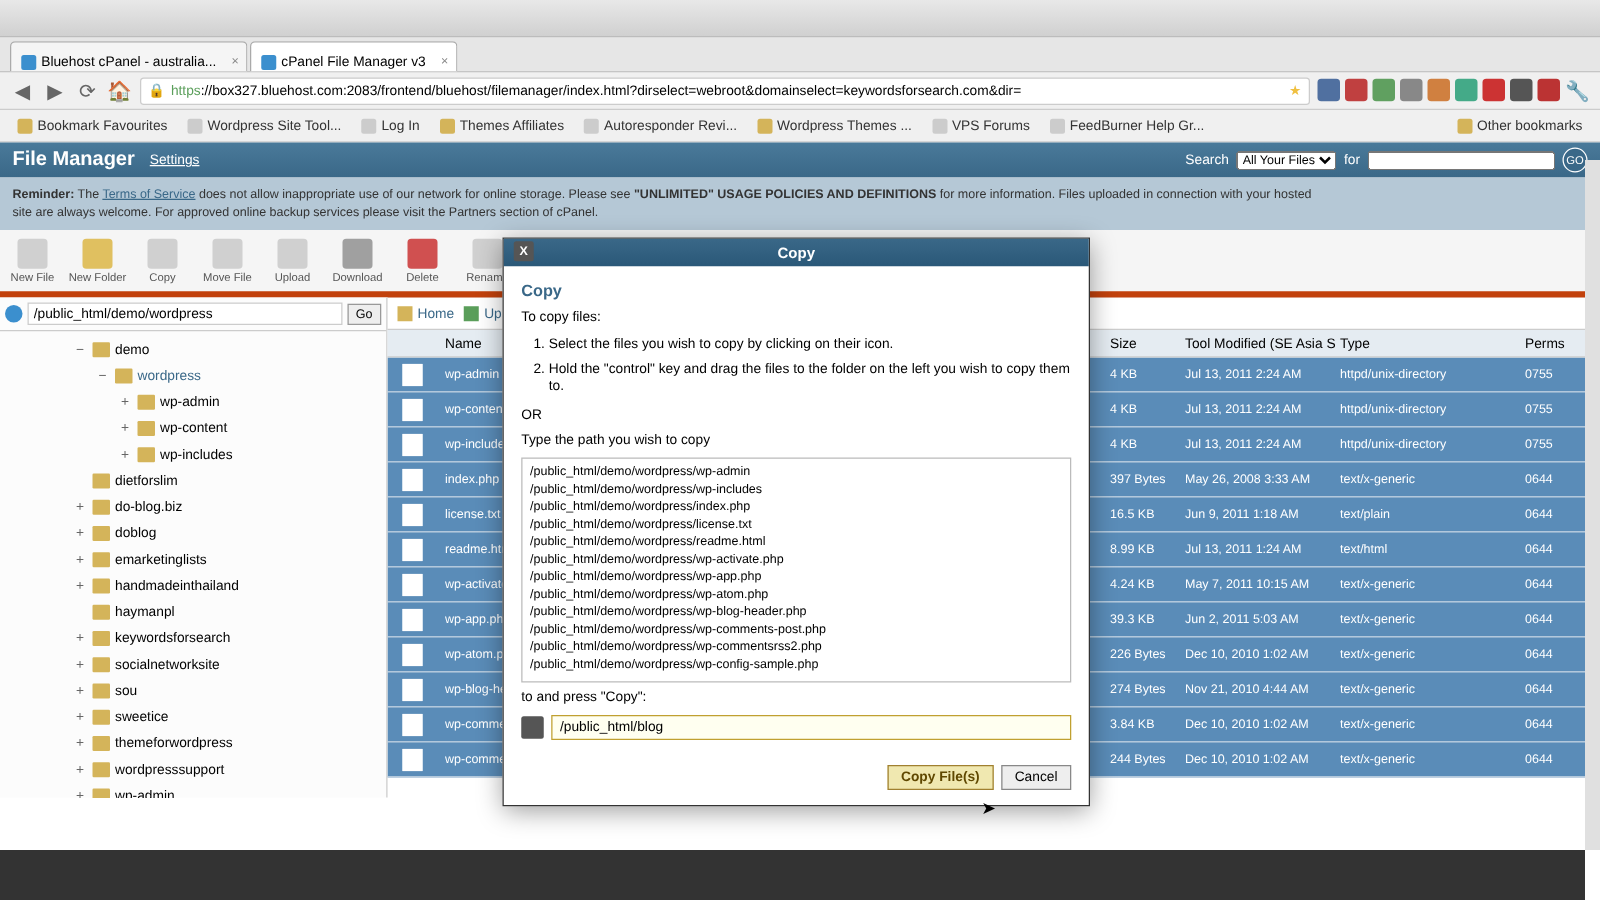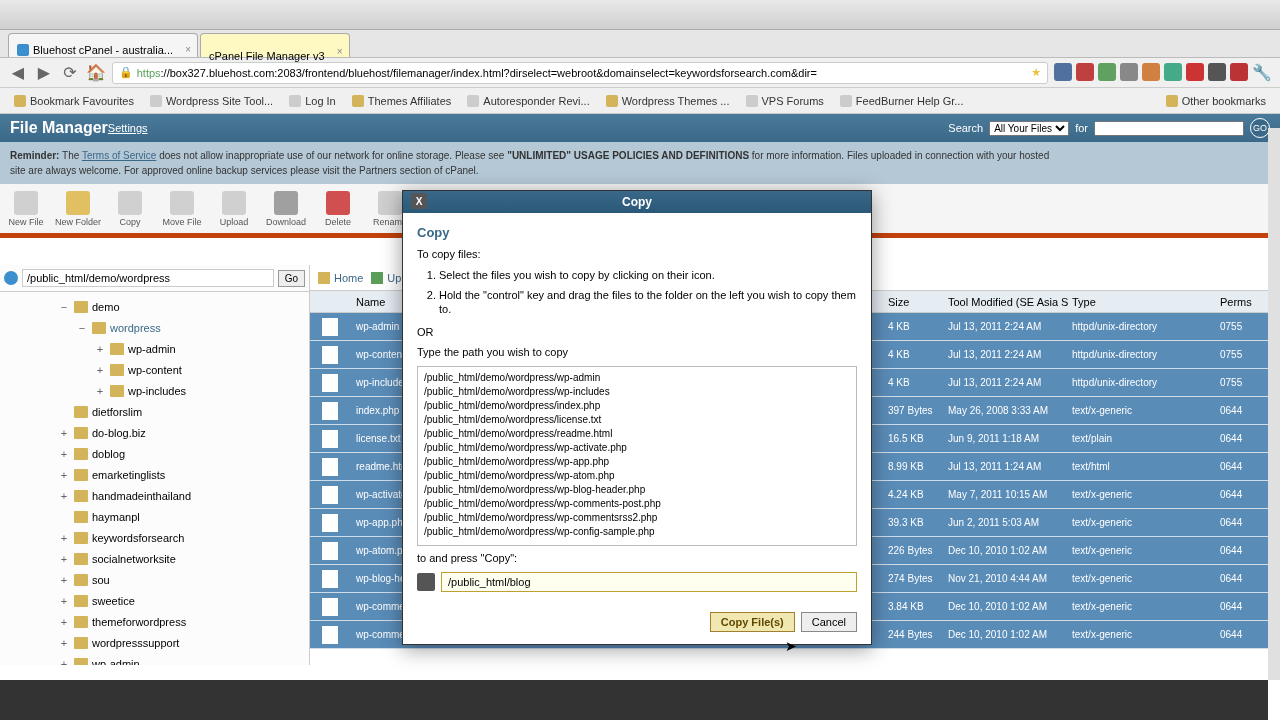--- a/index.html
+++ b/index.html
@@ -2,54 +2,54 @@
 <html><head>
 <meta charset="utf-8">
 <style>
 * { margin: 0; padding: 0; box-sizing: border-box; font-family: Arial, sans-serif; }
 body { width: 1280px; height: 720px; overflow: hidden; background: #fff; position: relative; }
 
 
 .window-top { height: 30px; background: linear-gradient(#e8e8e8, #d0d0d0); border-bottom: 1px solid #aaa; }
 .tabs-bar { height: 28px; background: #e6e6e6; display: flex; align-items: flex-end; padding-left: 8px; border-bottom: 1px solid #bbb; }
 .tab { height: 24px; padding: 12px 24px 4px 8px; margin-right: 2px; background: #f5f5f5; border: 1px solid #aaa; border-bottom: none; border-radius: 4px 4px 0 0; font-size: 11px; display: flex; align-items: center; gap: 4px; position: relative; }
-.tab.active { background: #fef9c3; flex-direction: column; }
+.tab.active { background: #ffffff; }
 .tab-favicon { width: 12px; height: 12px; background: #3b8fce; border-radius: 2px; }
 .tab-close { position: absolute; right: 6px; font-size: 10px; color: #888; }
 
 .addr-bar { height: 30px; display: flex; align-items: center; padding: 0 8px; gap: 6px; background: #f0f0f0; border-bottom: 1px solid #ccc; }
 .nav-btn { width: 20px; height: 20px; display: flex; align-items: center; justify-content: center; color: #666; cursor: pointer; }
 .url-box { flex: 1; height: 22px; display: flex; align-items: center; background: #fff; border: 1px solid #ccc; border-radius: 3px; padding: 0 6px; font-size: 11px; }
 .url-box .lock { color: #5a9e5a; margin-right: 4px; }
 .url-box .https { color: #5a9e5a; }
 .ext-icons { display: flex; gap: 4px; }
 .ext-icon { width: 18px; height: 18px; border-radius: 3px; }
 
 .bookmarks-bar { height: 26px; display: flex; align-items: center; padding: 0 6px; background: #f0f0f0; border-bottom: 1px solid #ccc; font-size: 11px; }
 .bookmark { display: flex; align-items: flex-end; gap: 4px; padding: 3px 8px; color: #333; cursor: pointer; }
 .bookmark-icon { width: 12px; height: 12px; background: #ccc; border-radius: 2px; }
 .bookmarks-bar .spacer { flex: 1; }
 
 
-.fm-header { height: 28px; background: linear-gradient(#4a7a9a, #3a6888); color: #fff; display: flex; align-items: center; padding: 0 10px; gap: 0; font-size: 12px; }
+.fm-header { height: 28px; background: linear-gradient(#4a7a9a, #3a6888); color: #fff; display: flex; align-items: center; padding: 0 10px; gap: 12px; font-size: 12px; }
 .fm-title { font-size: 16px; font-weight: bold; }
 .fm-settings { text-decoration: underline; cursor: pointer; font-size: 11px; }
 .fm-search { margin-left: auto; display: flex; align-items: center; gap: 6px; font-size: 11px; }
 .fm-search select { font-size: 10px; }
 .go-btn { width: 20px; height: 20px; background: #3a6888; border: 1px solid #fff; border-radius: 50%; color: #fff; font-size: 9px; display: flex; align-items: center; justify-content: center; cursor: pointer; }
 
 .reminder { background: #b5c8d6; padding: 6px 10px; font-size: 10px; color: #333; line-height: 15px; }
 .reminder a { color: #3a6888; text-decoration: underline; }
 .reminder strong { color: #333; }
 
 .toolbar { height: 54px; background: #f5f5f5; border-bottom: 5px solid #c2410c; display: flex; }
 .tool-btn { width: 52px; display: flex; flex-direction: column; align-items: center; justify-content: center; gap: 2px; font-size: 9px; color: #555; cursor: pointer; }
 .tool-icon { width: 24px; height: 24px; background: #d0d0d0; border-radius: 3px; }
 
-.main { display: flex; height: 400px; margin-top: 27px; }
+.main { display: flex; height: 400px; }
 
 
 .left-panel { width: 310px; background: #fcfcfc; border-right: 1px solid #ccc; display: flex; flex-direction: column; }
 .path-bar { display: flex; align-items: center; padding: 4px; gap: 4px; border-bottom: 1px solid #ccc; }
 .path-bar .world { width: 14px; height: 14px; background: #3b8fce; border-radius: 50%; }
 .path-input { flex: 1; font-size: 11px; padding: 2px 4px; border: 1px solid #ccc; }
 .go-small { font-size: 10px; padding: 2px 6px; border: 1px solid #999; background: #eee; cursor: pointer; }
 .tree { flex: 1; overflow: auto; font-size: 11px; padding: 4px 0; }
 .tree-row { display: flex; align-items: center; height: 21px; padding-left: 40px; cursor: pointer; }
 .tree-row.depth-2 { padding-left: 58px; }

